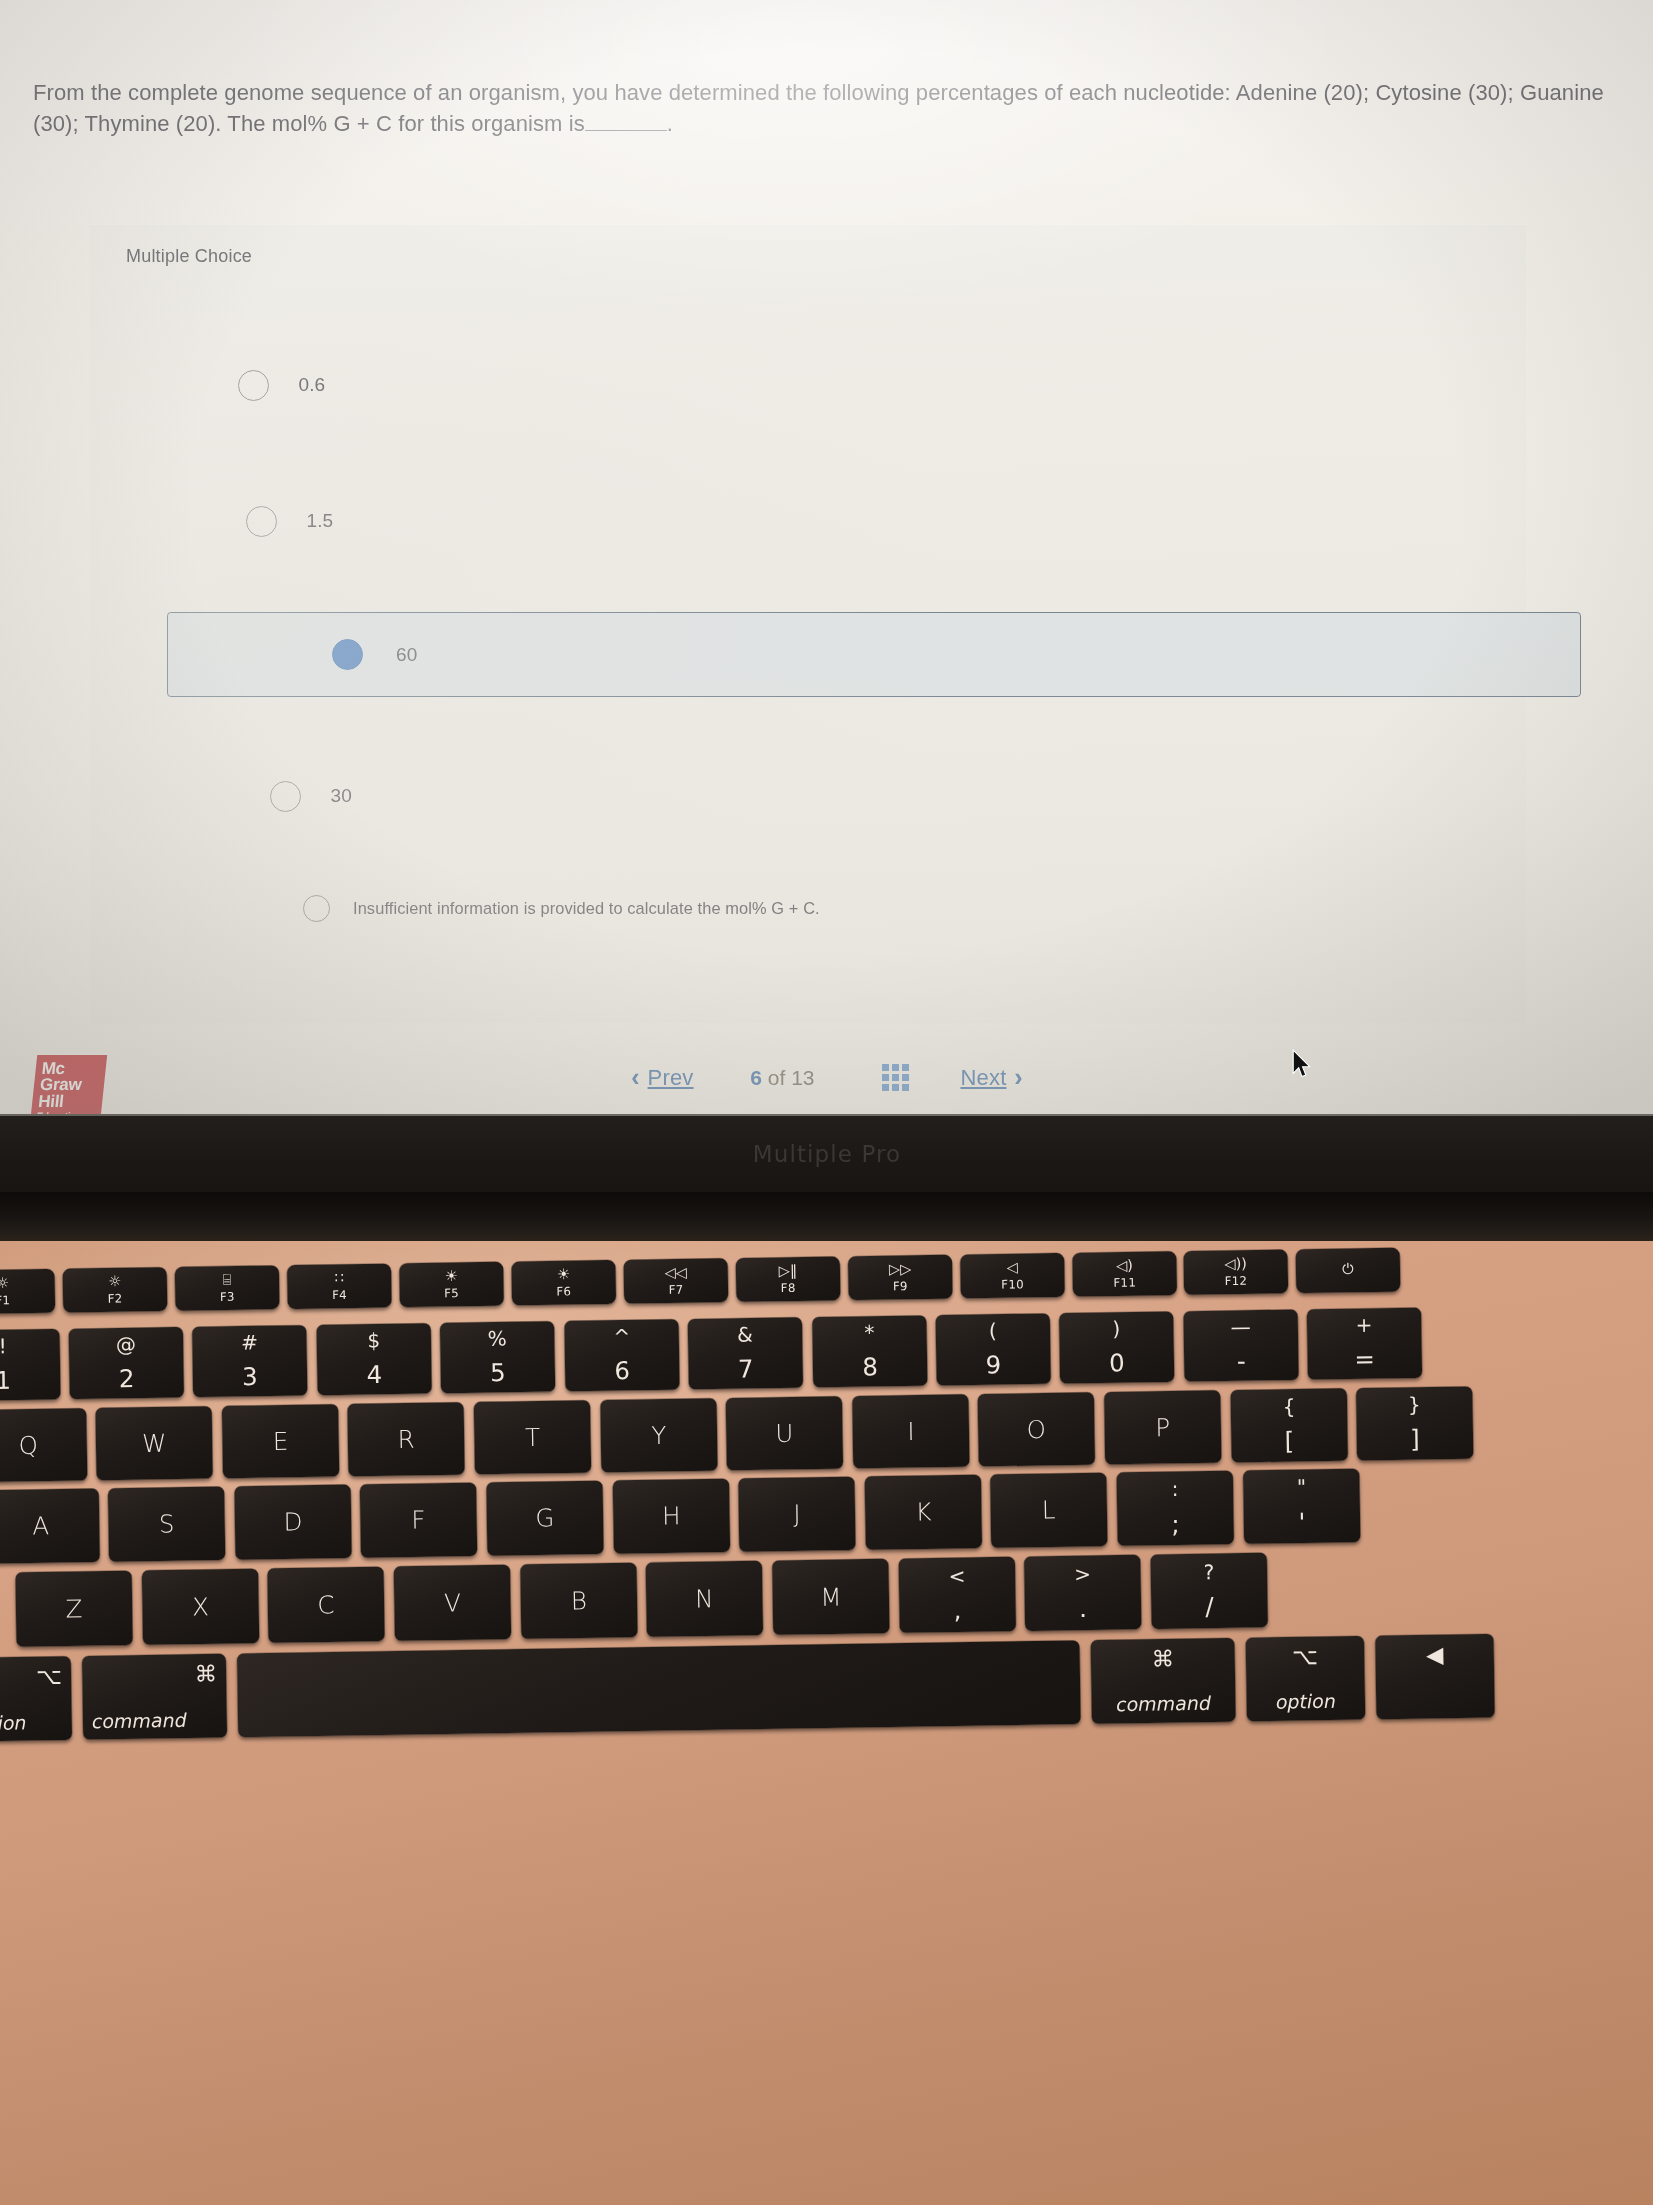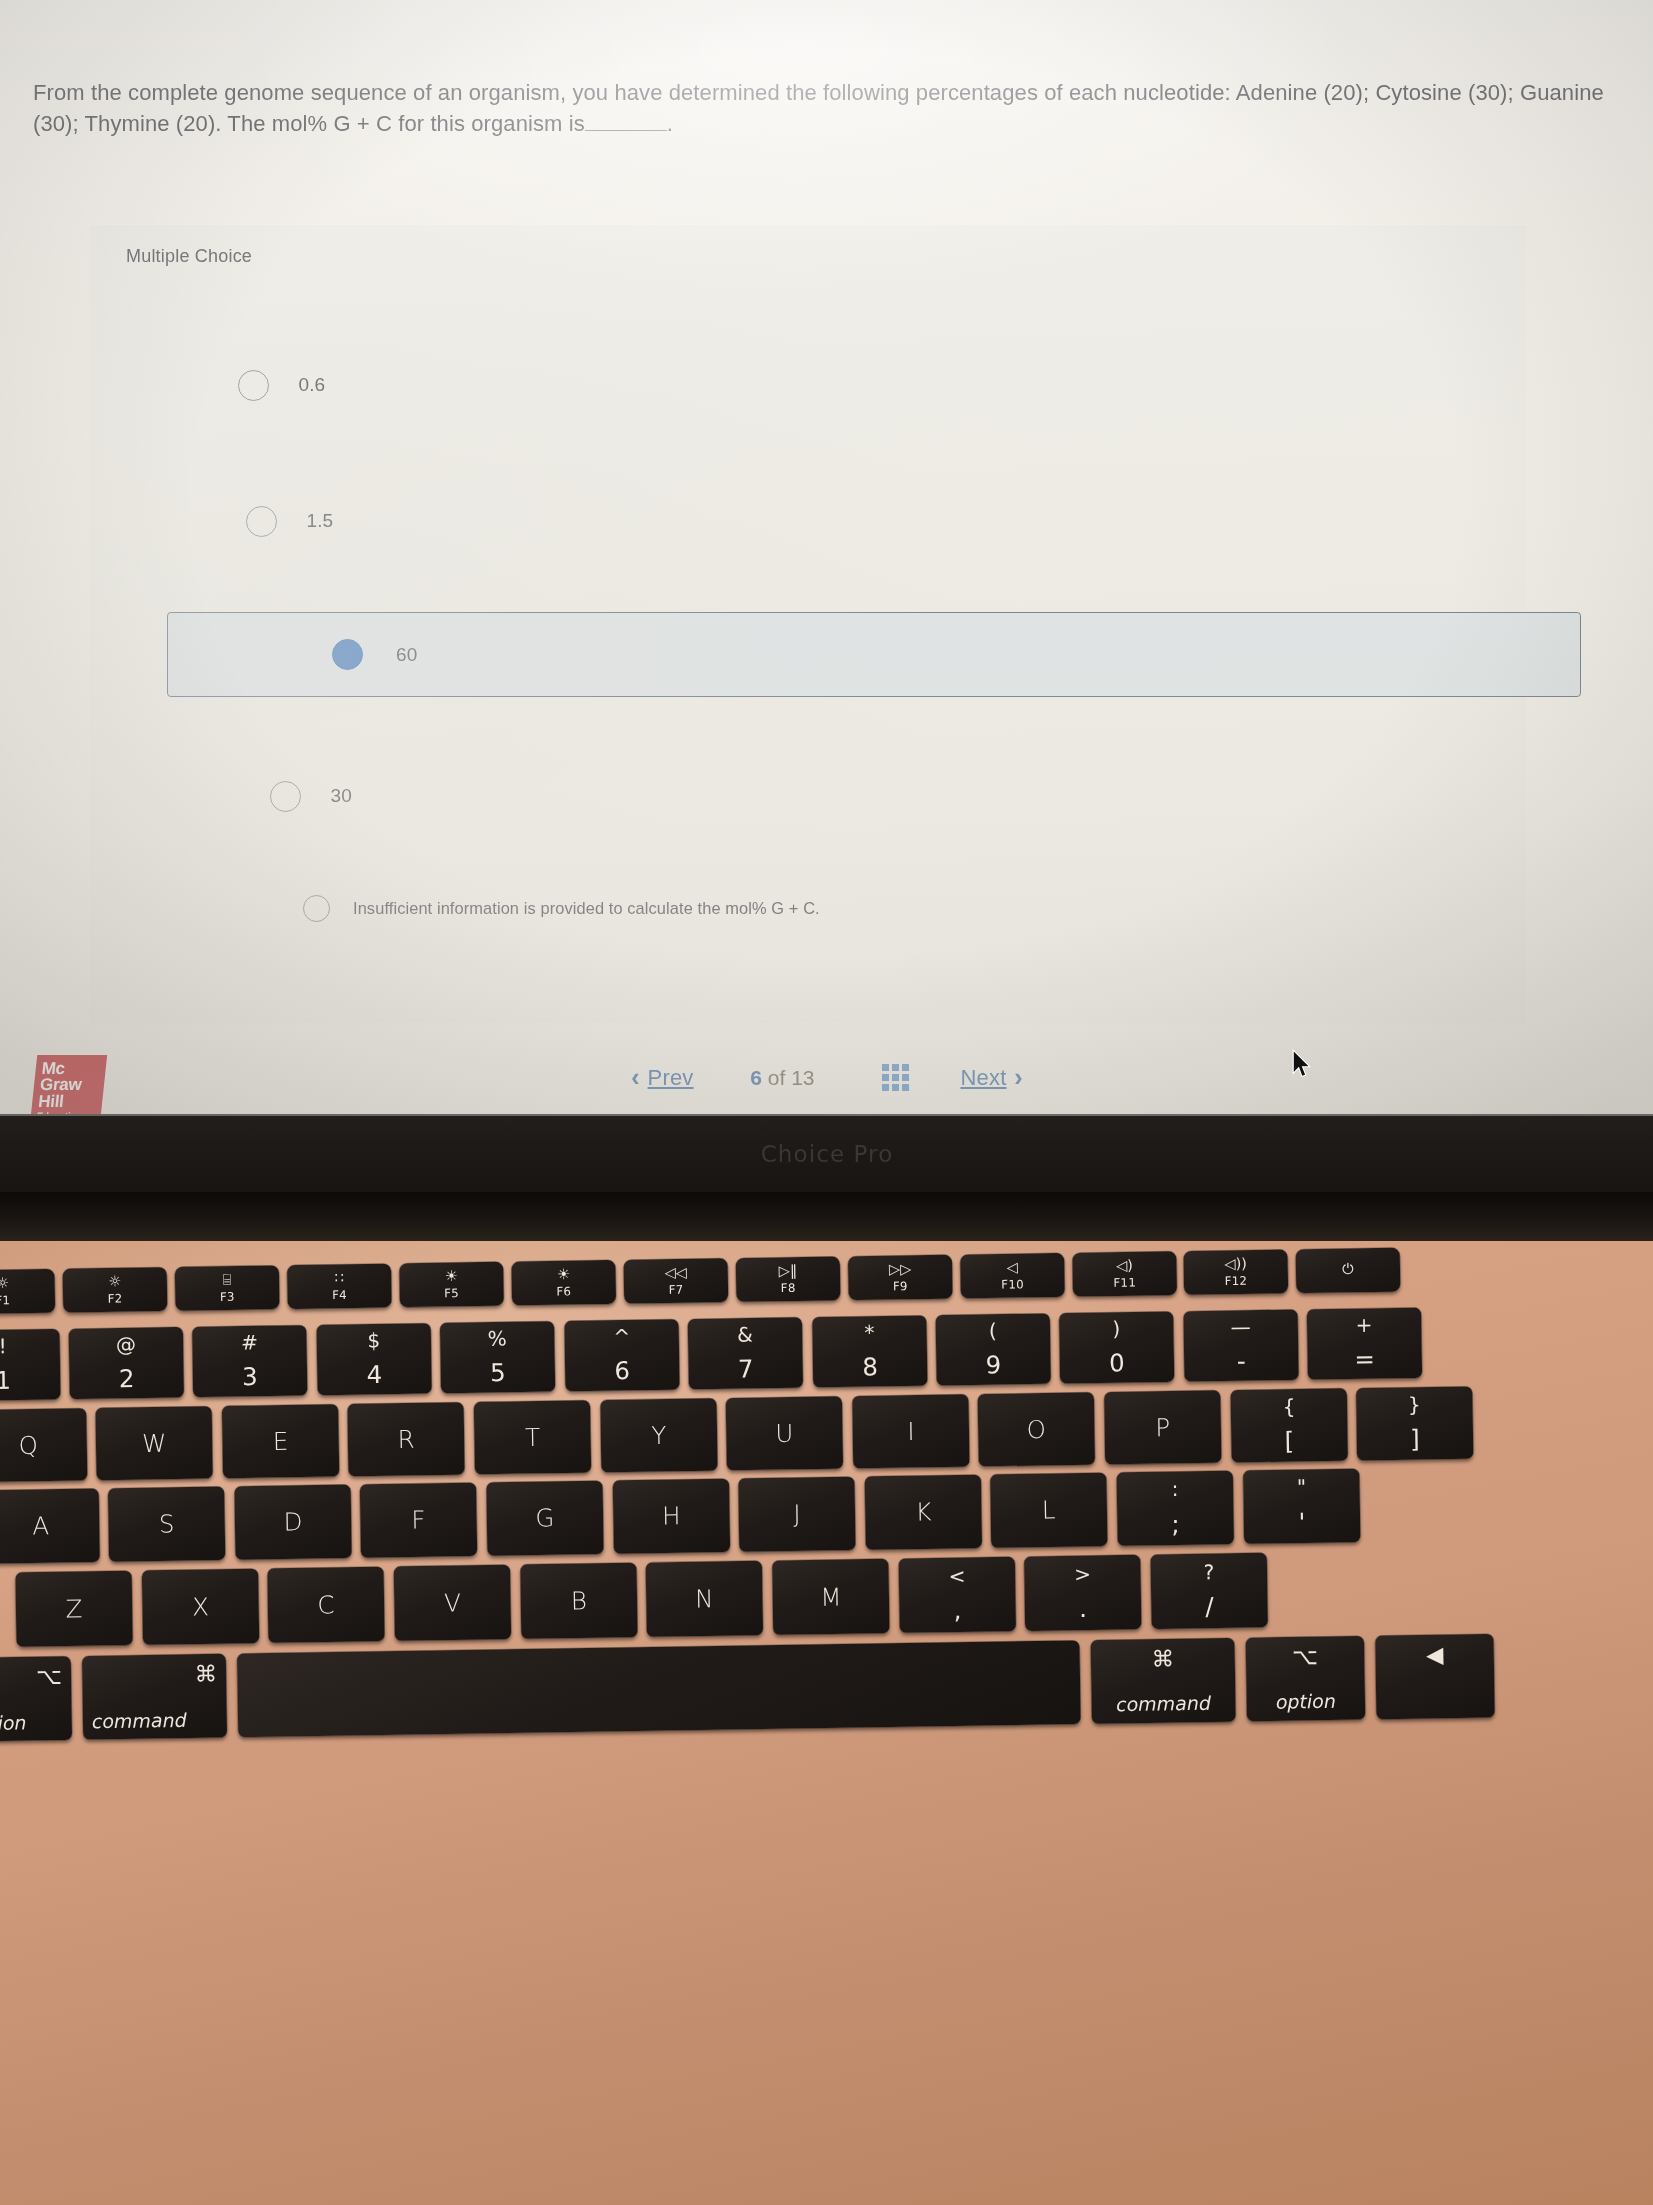--- a/index.html
+++ b/index.html
@@ -245,21 +245,21 @@
     <svg width="22" height="31" viewBox="0 0 20 28">
       <path d="M2 1 L2 22 L7 17 L10 25 L13.5 23.5 L10.5 16 L17 16 Z" fill="#111" stroke="#fff" stroke-width="1"></path>
     </svg>
   </div>
 
   <div id="screen-glare"></div>
   <div id="screen-vignette"></div>
 </div>
 
 <div id="bezel">
-  <div id="bezel-notchlabel">Choice Pro</div>
+  <div id="bezel-notchlabel">Multiple Pro</div>
 </div>
 <div id="bezel-shadowlip"></div>
 
 <div id="deck">
   <div id="keys">
       <div class="key fn" style="left: -33px; top: 33px; width: 102px; height: 43px;">
         <div class="inner">
           <div class="ficon">☼</div>
           <div class="flabel">F1</div>
         </div>

